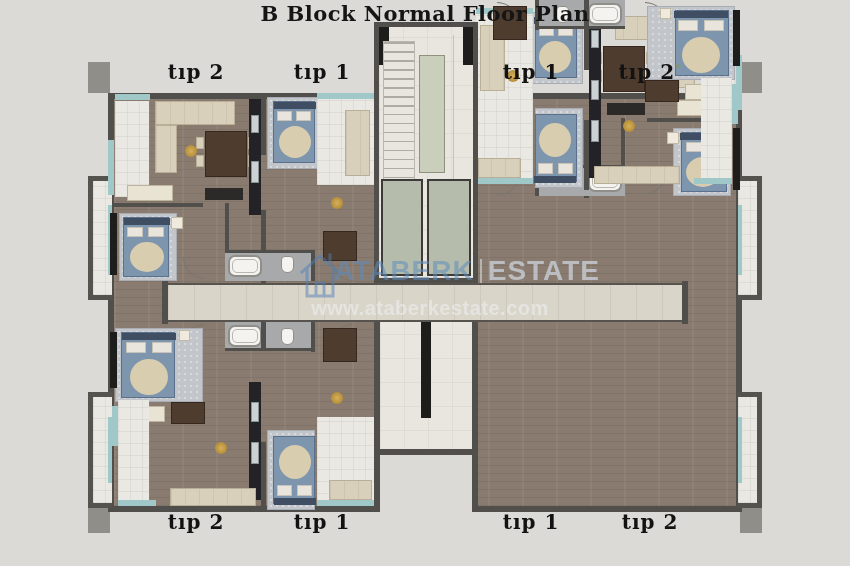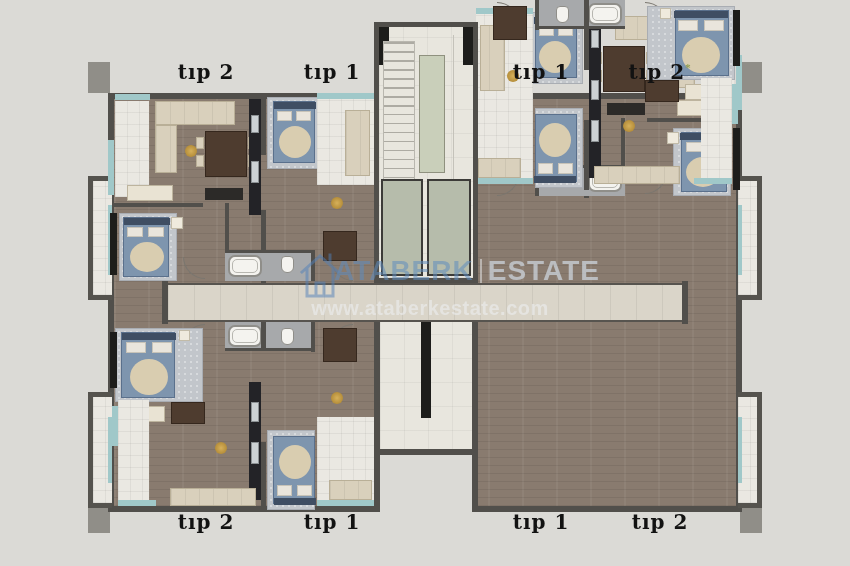--- a/index.html
+++ b/index.html
@@ -60,21 +60,21 @@
   #quad-top    { top:85px;  height:198px; }
   #quad-bottom { top:322px; height:197px; }
   .mirror { left:425px !important; transform:scaleX(-1); }
   .z3 { z-index:3; }
 
   
   .title { left:0; right:0; top:1px; text-align:center;
            font:700 21px "DejaVu Serif", serif; letter-spacing:.5px; color:#151515; z-index:7; }
   .ulabel { transform:translateX(-50%);
             font:700 20px "DejaVu Serif", serif; color:#121212; letter-spacing:1px;
-            white-space:nowrap; z-index:7;margin-left:10px; }
+            white-space:nowrap; z-index:7; }
   .ulabel sup { font-size:10px; color:#8a9a4a; }
   .row-top    { top:60px; }
   .row-bottom { top:510px; }
 
   
   .wmark { z-index:6; pointer-events:none; }
   .wm-brand { left:334px; top:255px; font:700 28px "Liberation Sans", sans-serif;
               letter-spacing:1px; white-space:nowrap; }
   .wm1 { color:rgba(95,140,190,.55); }
   .wmdiv { display:inline-block; width:2px; height:24px; background:rgba(235,238,240,.5);
@@ -82,20 +82,21 @@
   .wm2 { color:rgba(214,224,235,.65); }
   .wm-url { left:302px; top:297px; width:256px; text-align:center;
             font:700 20px "Liberation Sans", sans-serif; letter-spacing:.5px;
             color:rgba(236,237,239,.62); white-space:nowrap; }
 </style>
 </head>
 <body>
 
 <div id="plan">
 
+  <div class="abs title">B Block Normal Floor Plan</div>
 
   <div class="abs building wood"></div>
 
   <div class="abs cap" style="left:88px;top:62px;width:22px;height:31px"></div>
   <div class="abs cap" style="left:740px;top:62px;width:22px;height:31px"></div>
   <div class="abs cap" style="left:88px;top:507px;width:22px;height:26px"></div>
   <div class="abs cap" style="left:740px;top:507px;width:22px;height:26px"></div>
 
   <div class="abs wing tile" style="left:88px;top:176px;width:24px;height:124px;border-right:none">
     <div class="abs teal" style="right:0;top:24px;width:4px;height:70px"></div>

